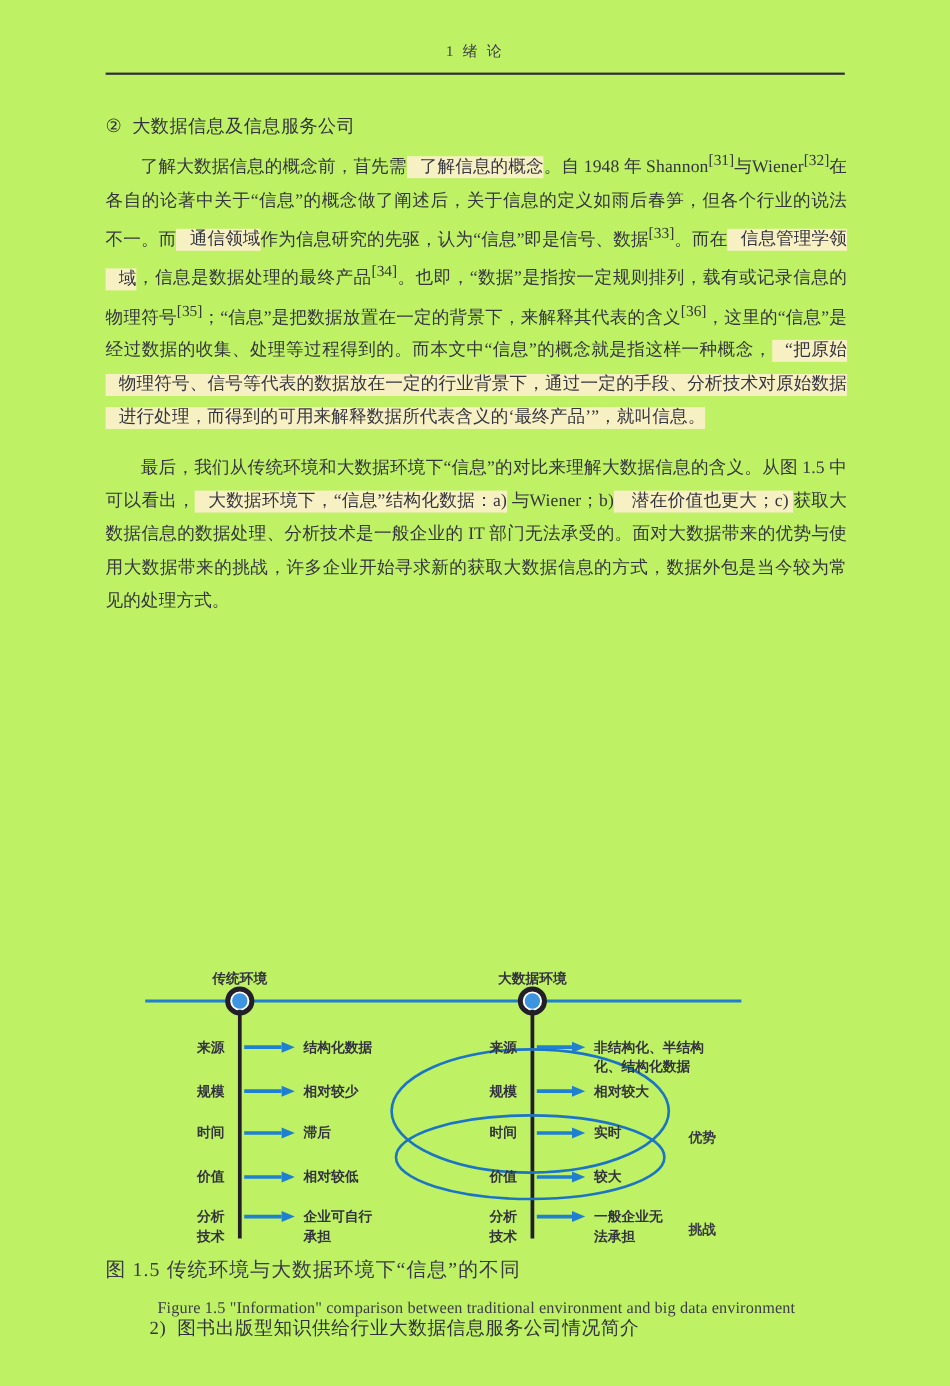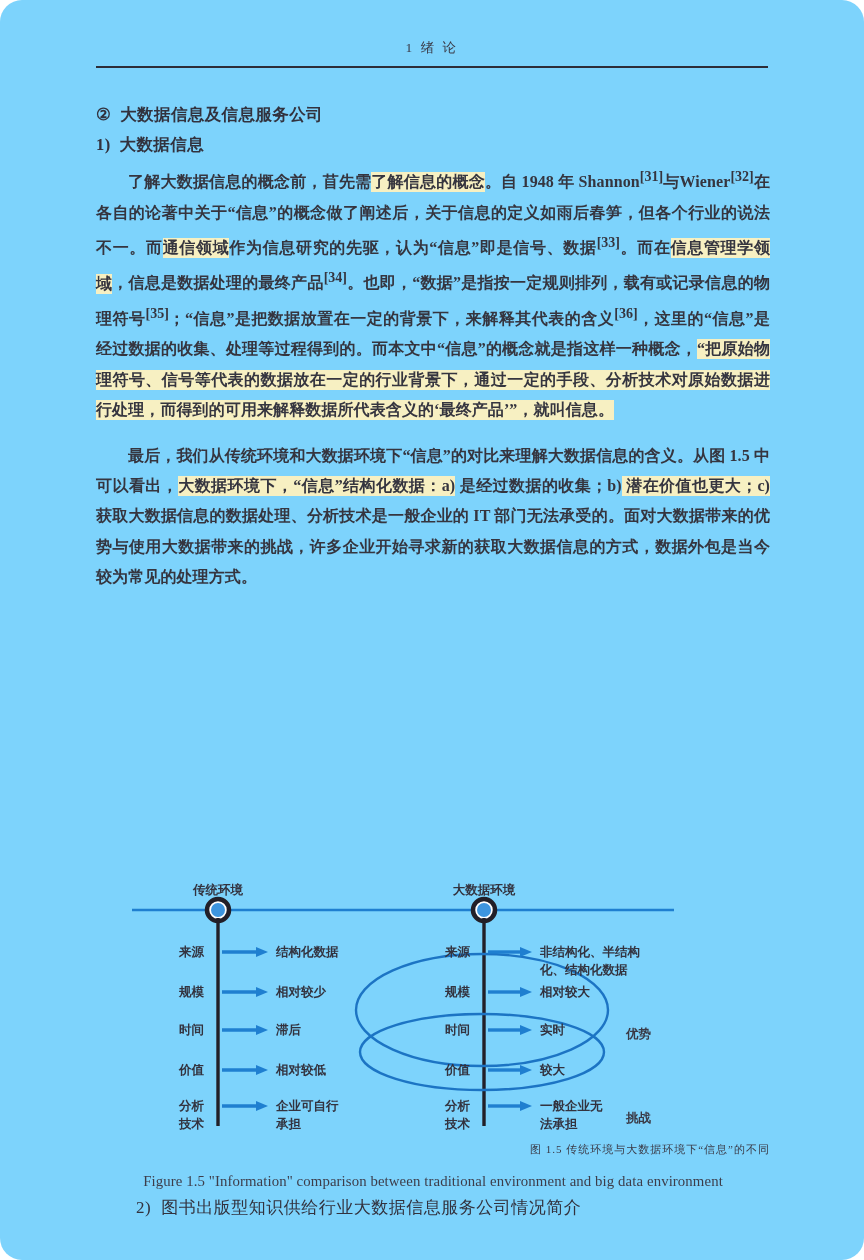--- a/index.html
+++ b/index.html
@@ -12,22 +12,21 @@
     height: 1260px;
     position: relative;
     font-family: "Liberation Serif", "DejaVu Serif", serif;
     color: #3c3c46;
     overflow: hidden;
   }
 
   .page {
     position: absolute;
     inset: 0;
-    background: #7dd3fc;
-    border-radius: 22px;
+    background: #bef264;
   }
 
   
   .header {
     position: absolute;
     top: 38px;
     left: 96px;
     width: 672px;
     text-align: center;
   }
@@ -45,21 +44,20 @@
     height: 0;
     border-top: 2.2px solid #2d2d38;
   }
 
   
   .content {
     position: absolute;
     top: 100px;
     left: 96px;
     width: 674px;
-    font-weight: bold;
   }
 
   .heading {
     font-size: 16.5px;
     line-height: 30px;
     color: #32323e;
     letter-spacing: 0.4px;
     white-space: nowrap;
   }
   .heading .num { margin-right: 9px; }
@@ -70,21 +68,21 @@
     text-align: justify;
     text-justify: inter-character;
     color: #35353f;
     letter-spacing: 0.1px;
     margin-top: 2px;
   }
   .para.indent { text-indent: 2em; }
 
   .hl {
     background: #f7f0c2;
-    padding: 1px 0 2px 0;
+    padding: 1px 0 2px 12px;
     box-decoration-break: clone;
     -webkit-box-decoration-break: clone;
   }
   .sup {
     font-size: 14px;
     vertical-align: super;
     letter-spacing: 0;
   }
   .lat {
     font-family: "Liberation Serif", "DejaVu Serif", serif;
@@ -96,22 +94,22 @@
     top: 878px;
     left: 96px;
     width: 674px;
   }
   .figure-canvas {
     position: relative;
     width: 674px;
     height: 262px;
   }
   .fig-caption-cn {
-    text-align: right;
-    font-size: 11px;
+    text-align: left;
+    font-size: 18px;
     color: #3a3a46;
     letter-spacing: 1px;
     margin-top: 2px;
   }
   .fig-caption-en {
     text-align: center;
     font-size: 14.8px;
     color: #3d3d4a;
     margin-top: 16px;
     letter-spacing: 0.1px;
@@ -159,27 +157,24 @@
     <span class="header-title">1 绪  论</span>
   </div>
   <div class="header-rule"></div>
 
   <div class="content">
 
     <div class="heading">
       <span class="num">②</span><span>大数据信息及信息服务公司</span>
     </div>
 
-    <div class="heading">
-      <span class="num">1)</span><span>大数据信息</span>
-    </div>
 
     <p class="para indent"><span>了解大数据信息的概念前，苜先需</span><span class="hl">了解信息的概念</span><span class="lat">。自 1948 年 Shannon</span><span class="sup">[31]</span><span class="lat">与Wiener</span><span class="sup">[32]</span><span>在各自的论著中关于“信息”的概念做了阐述后，关于信息的定义如雨后春笋，但各个行业的说法不一。而</span><span class="hl">通信领域</span><span>作为信息研究的先驱，认为“信息”即是信号、数据</span><span class="sup">[33]</span><span>。而在</span><span class="hl">信息管理学领域</span><span>，信息是数据处理的最终产品</span><span class="sup">[34]</span><span>。也即，“数据”是指按一定规则排列，载有或记录信息的物理符号</span><span class="sup">[35]</span><span>；“信息”是把数据放置在一定的背景下，来解释其代表的含义</span><span class="sup">[36]</span><span>，这里的“信息”是经过数据的收集、处理等过程得到的。而本文中“信息”的概念就是指这样一种概念，</span><span class="hl">“把原始物理符号、信号等代表的数据放在一定的行业背景下，通过一定的手段、分析技术对原始数据进行处理，而得到的可用来解释数据所代表含义的‘最终产品’”，就叫信息。</span></p>
 
-    <p class="para indent"><span>最后，我们从传统环境和大数据环境下“信息”的对比来理解大数据信息的含义。从图 1.5 中可以看出，</span><span class="hl">大数据环境下，“信息”结构化数据：a)</span><span> 是经过数据的收集；b)</span><span class="hl"> 潜在价值也更大；c) </span><span>获取大数据信息的数据处理、分析技术是一般企业的 IT 部门无法承受的。面对大数据带来的优势与使用大数据带来的挑战，许多企业开始寻求新的获取大数据信息的方式，数据外包是当今较为常见的处理方式。</span></p>
+    <p class="para indent"><span>最后，我们从传统环境和大数据环境下“信息”的对比来理解大数据信息的含义。从图 1.5 中可以看出，</span><span class="hl">大数据环境下，“信息”结构化数据：a)</span><span> 与Wiener；b)</span><span class="hl"> 潜在价值也更大；c) </span><span>获取大数据信息的数据处理、分析技术是一般企业的 IT 部门无法承受的。面对大数据带来的优势与使用大数据带来的挑战，许多企业开始寻求新的获取大数据信息的方式，数据外包是当今较为常见的处理方式。</span></p>
 
 
   </div>
 
   <div class="figure">
     <div class="figure-canvas">
       <svg width="674" height="262" viewBox="0 0 674 262">
 
         <line x1="36" y1="32" x2="578" y2="32" stroke="#1f7fd0" stroke-width="2.6"></line>
 

